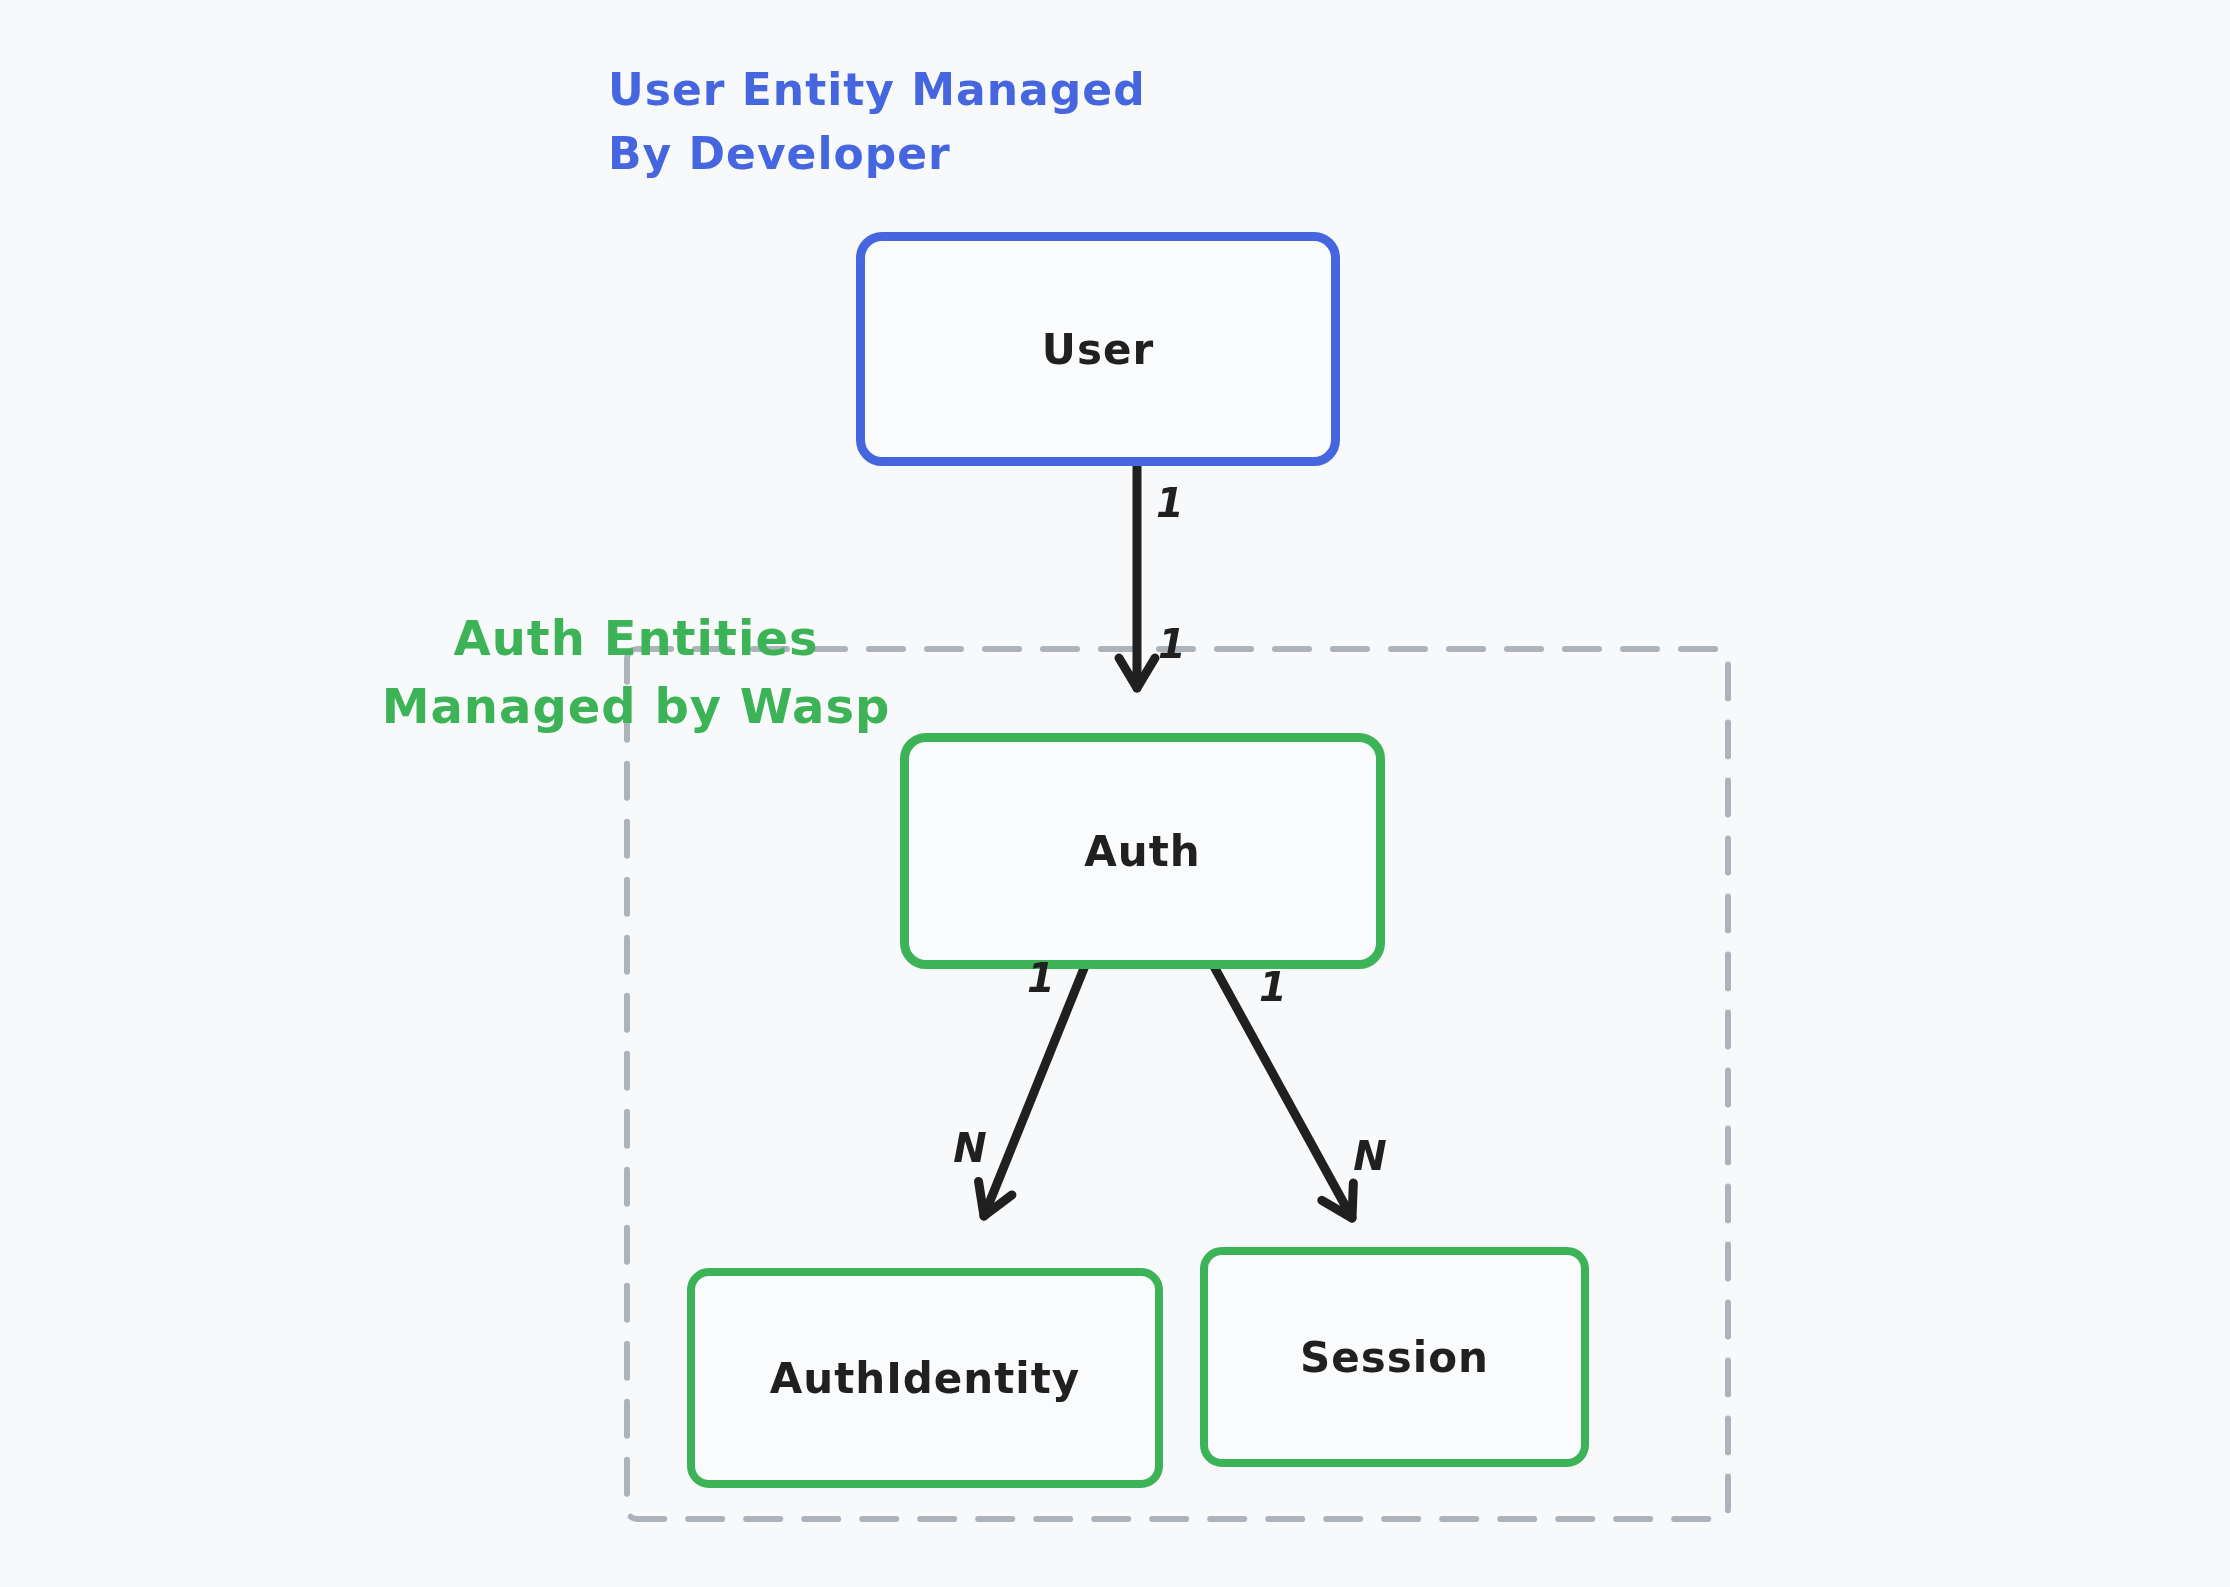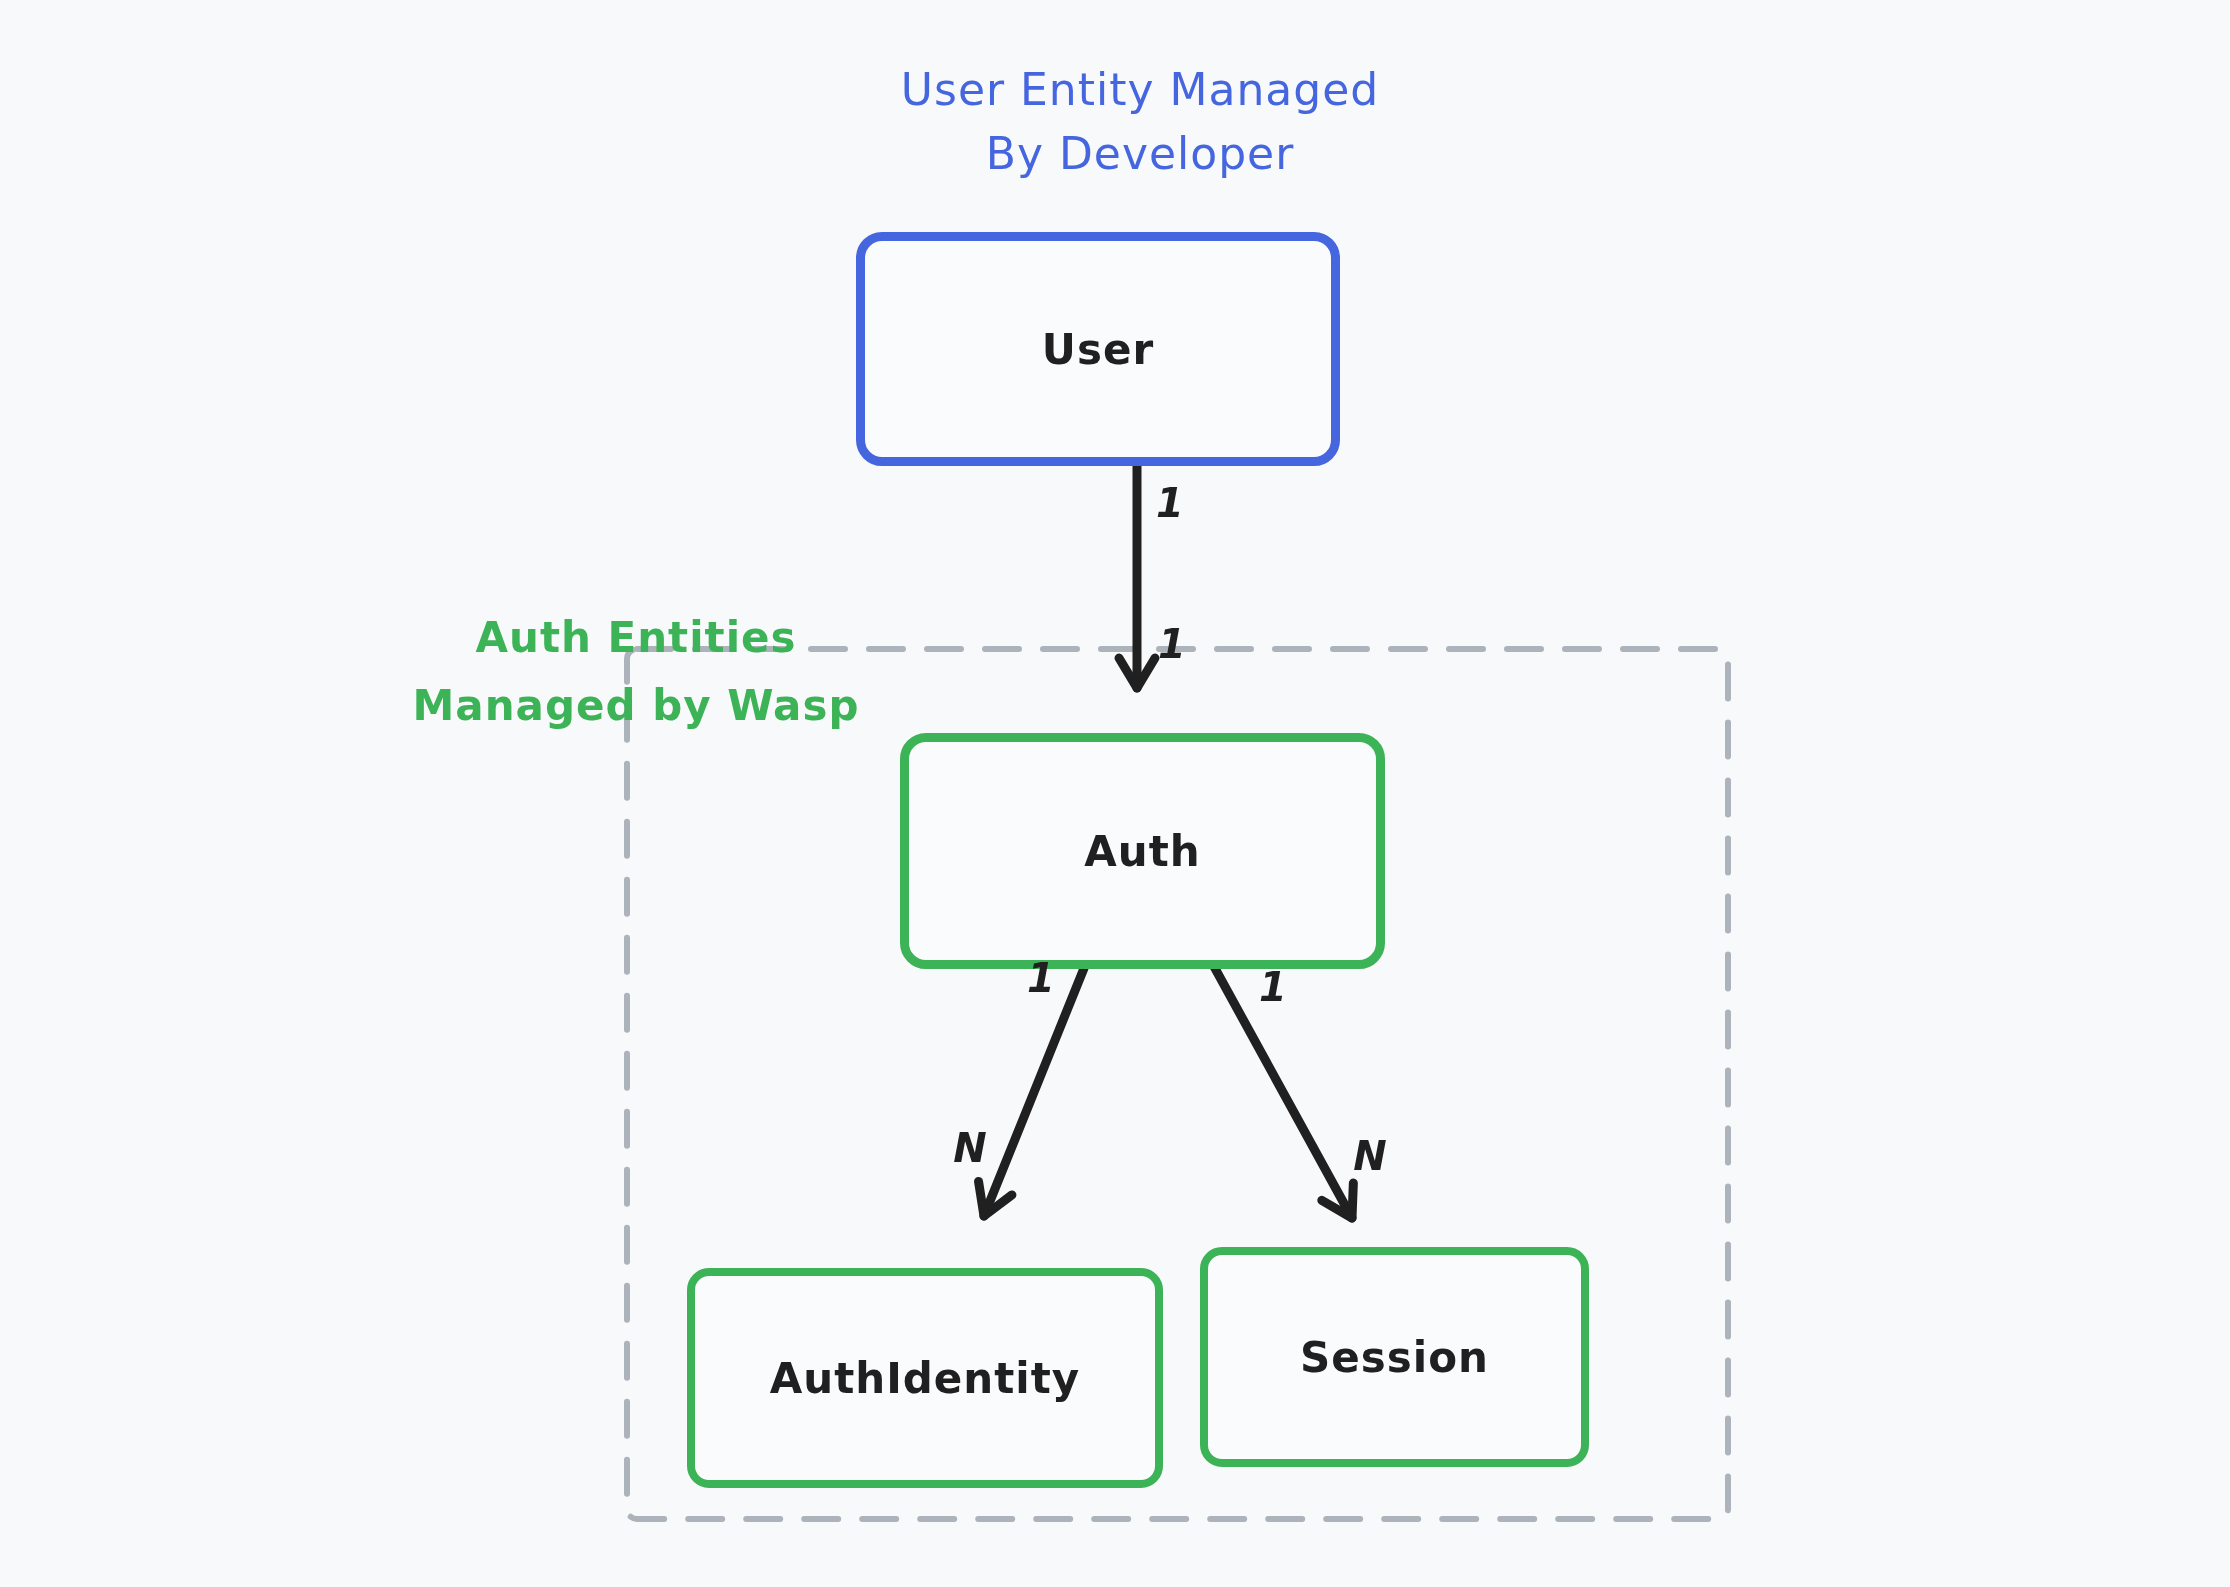--- a/index.html
+++ b/index.html
@@ -21,38 +21,38 @@
   }
   .edges-svg {
     position: absolute;
     left: 0;
     top: 0;
     width: 2230px;
     height: 1587px;
   }
   .diagram-title {
     position: absolute;
-    left: 640px;
+    left: 608px;
     top: 58px;
     width: 1000px;
-    text-align: center;
+    text-align: left;
     color: var(--blue, #4566df);
     font-size: 44px;
     line-height: 64px;
-    font-weight: 400;
+    font-weight: 700;
     letter-spacing: 1px;
   }
   .group-label {
     position: absolute;
     left: 336px;
     top: 604px;
     width: 600px;
     text-align: center;
     color: var(--green, #3db357);
-    font-size: 42px;
+    font-size: 48px;
     line-height: 68px;
     font-weight: 700;
     letter-spacing: 1px;
   }
   .entity-box {
     position: absolute;
     box-sizing: border-box;
     border: 9px solid var(--ink, #202020);
     border-radius: 26px;
     background: #fafbfd;

